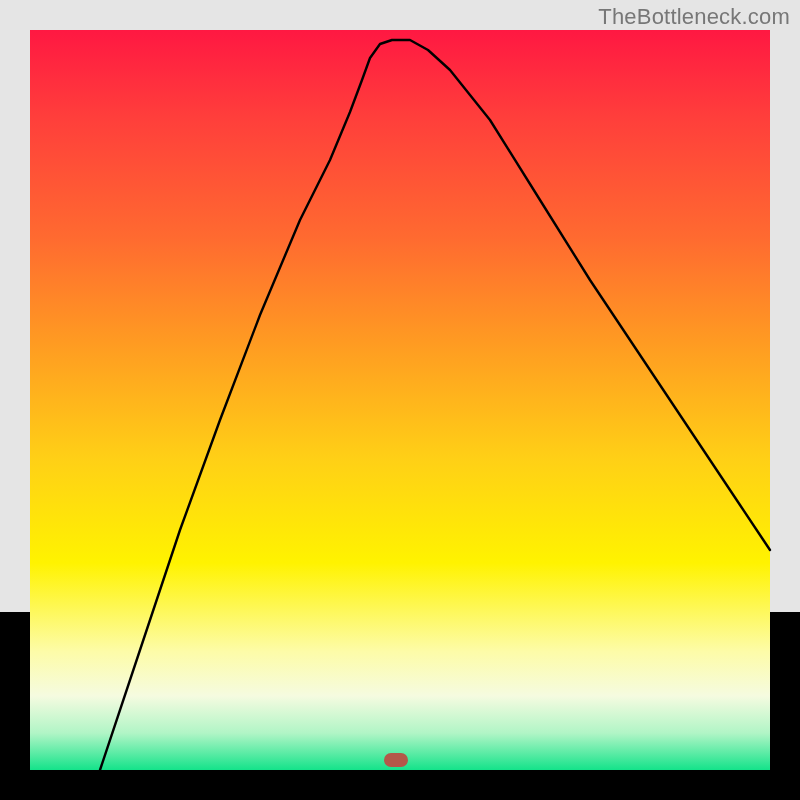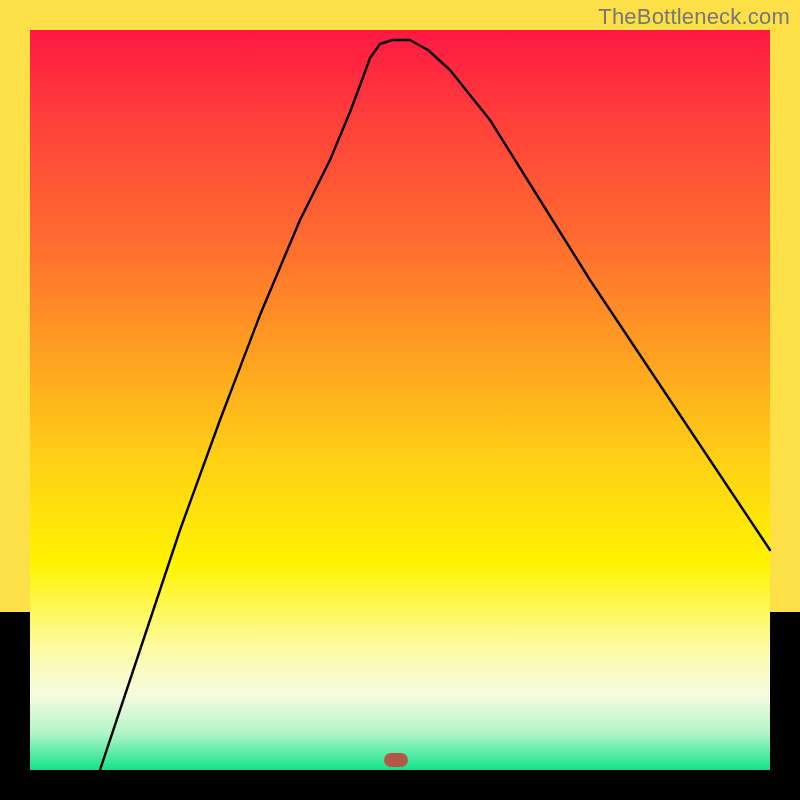--- a/index.html
+++ b/index.html
@@ -8,21 +8,21 @@
     width: 800px;
     height: 800px;
     background: #000;
     overflow: hidden;
     font-family: Arial, Helvetica, sans-serif;
   }
   .frame {
     position: relative;
     width: 800px;
     height: 612px;
-    background: #fde047;
+    background: #e5e5e5;
   }
   .watermark {
     position: absolute;
     top: 4px;
     right: 10px;
     color: #777;
     font-size: 22px;
     letter-spacing: 0.2px;
     z-index: 10;
     user-select: none;

